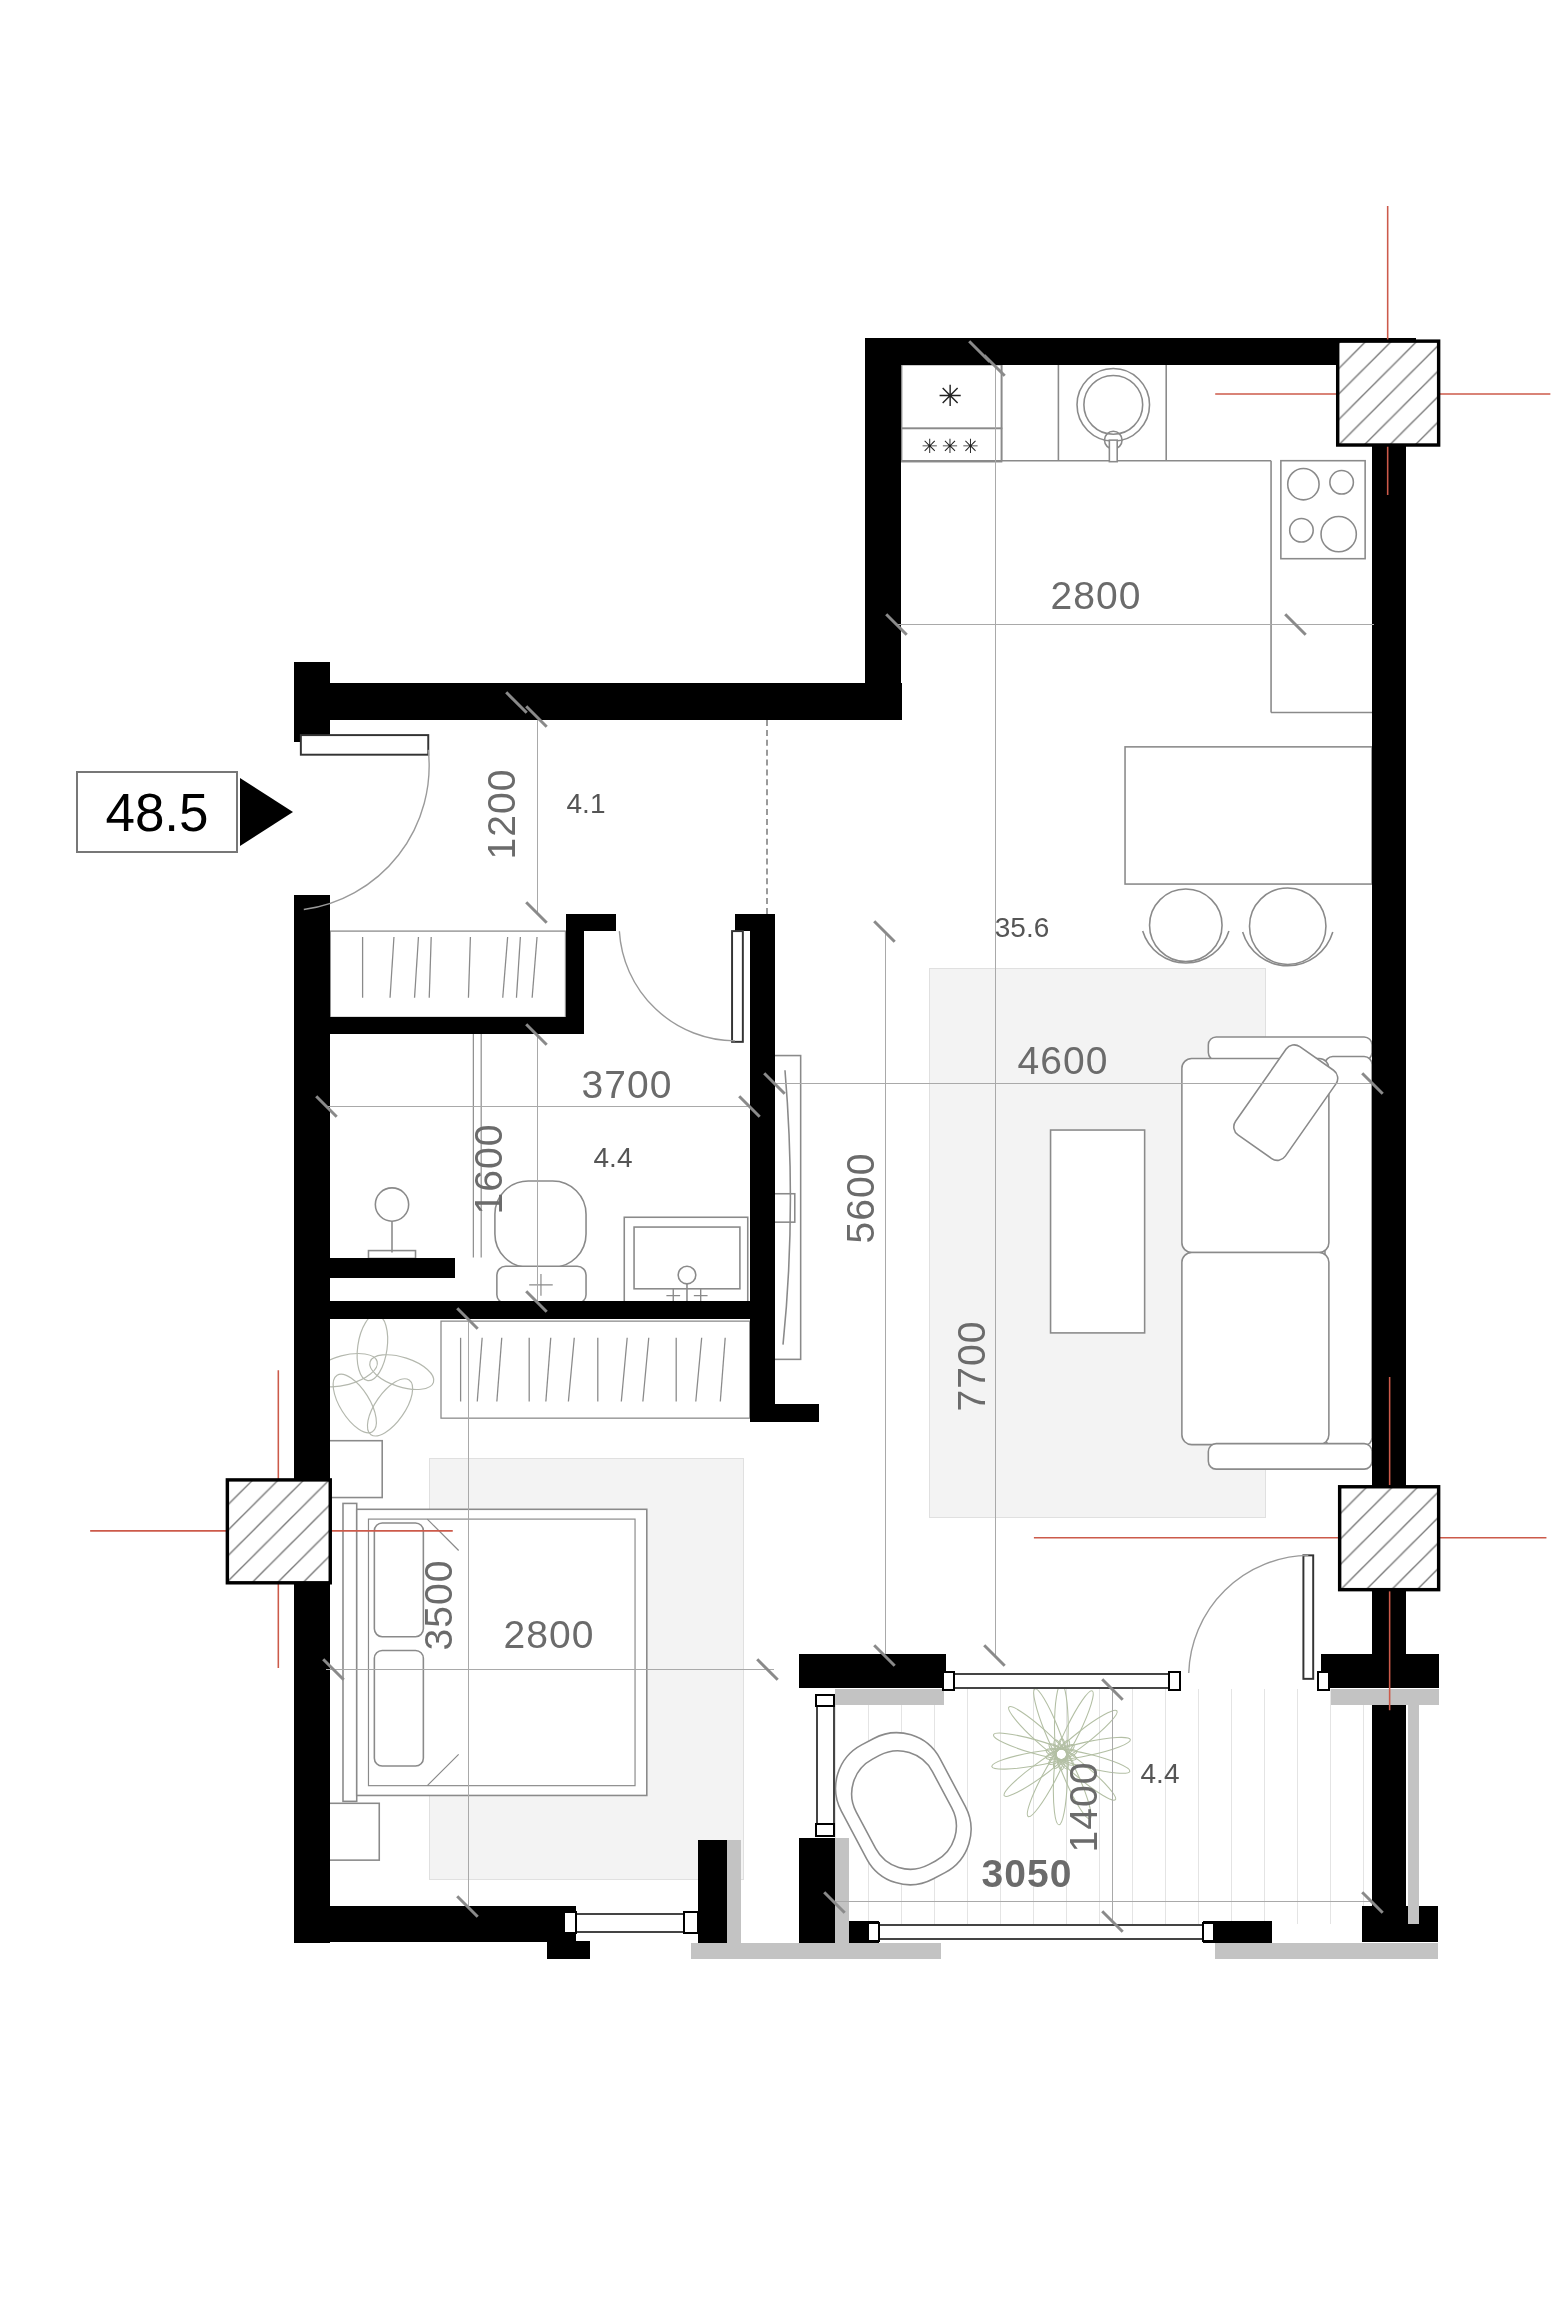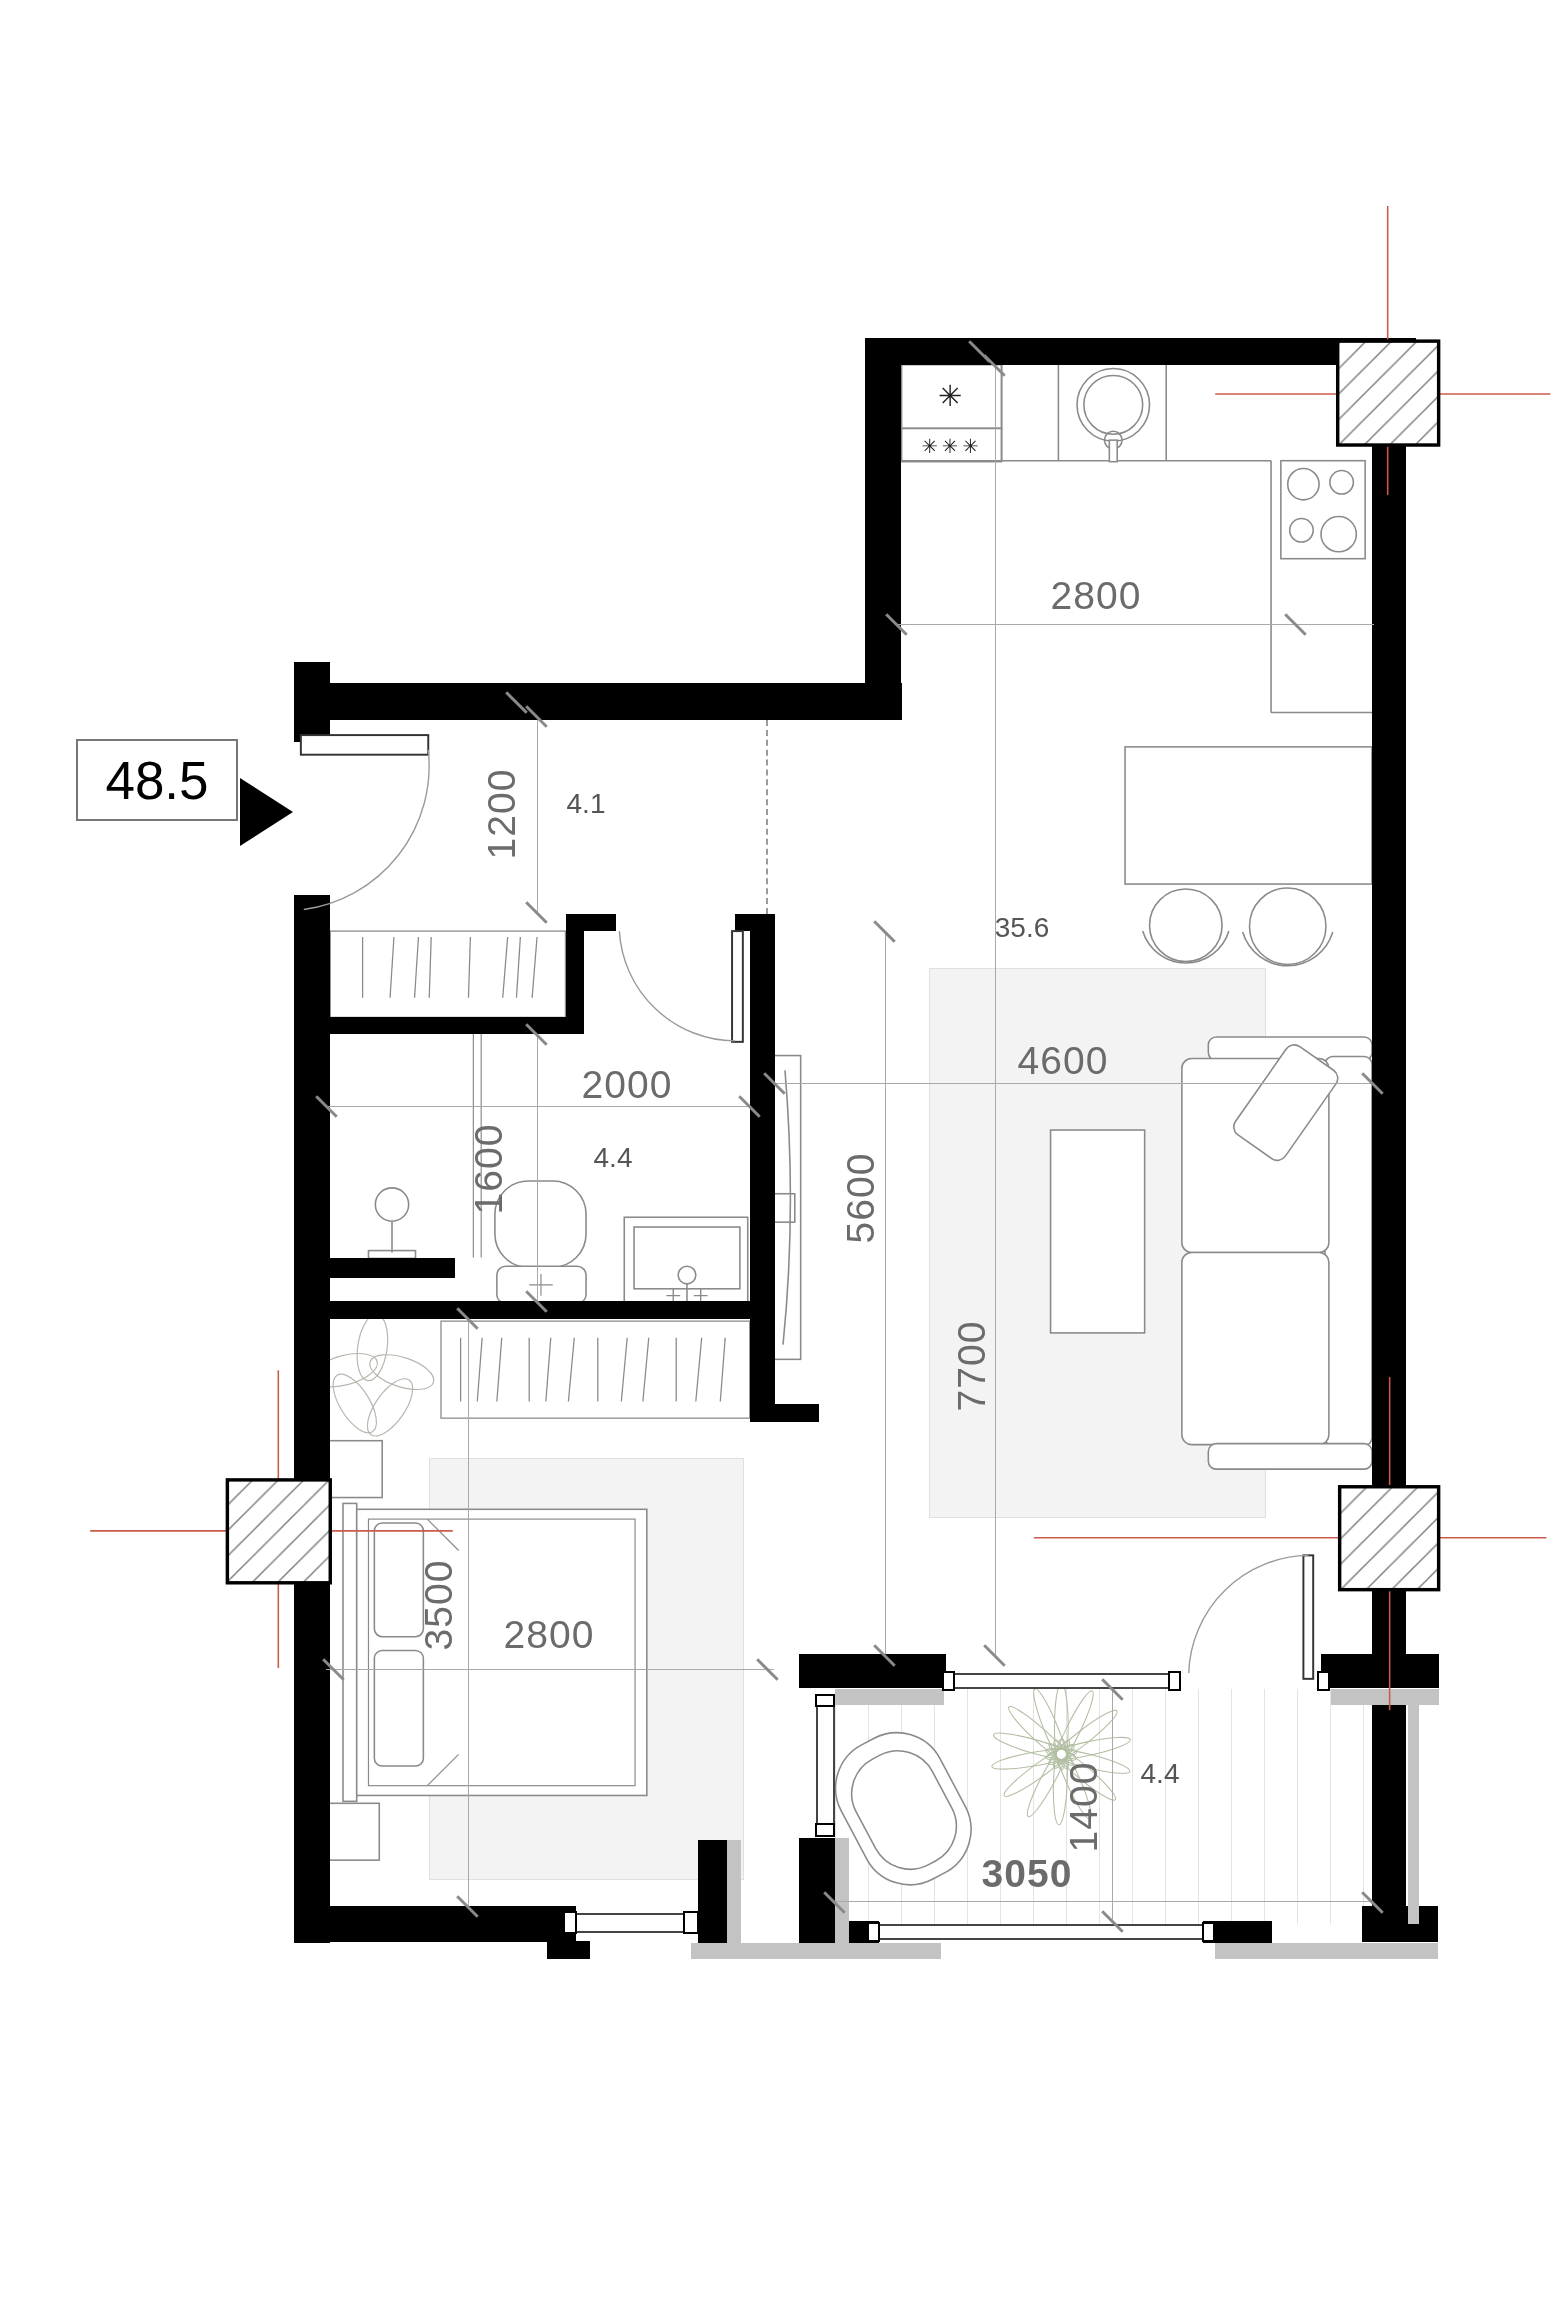--- a/index.html
+++ b/index.html
@@ -13,21 +13,21 @@
   .dimline-h{position:absolute;height:1px;background:#a9a9a9;}
   .dimline-v{position:absolute;width:1px;background:#a9a9a9;}
   .tick{position:absolute;width:29px;height:2.9px;background:#8a8a8a;transform:rotate(45deg);}
   .dash-v{position:absolute;width:0;border-left:2px dashed #9a9a9a;}
   .dimtext{position:absolute;color:#6b6b6b;font-size:39px;letter-spacing:1px;
            transform:translate(-50%,-50%);white-space:nowrap;}
   .dimtext.vert{transform:translate(-50%,-50%) rotate(-90deg);}
   .roomtext{position:absolute;color:#555;font-size:28px;transform:translate(-50%,-50%);}
   .rug{position:absolute;background:#f3f3f3;border:1px solid #e0e0e0;}
   .deck{position:absolute;background:repeating-linear-gradient(90deg,#e4e4e4 0 1px,#ffffff 1px 33px);}
-  #area-badge{position:absolute;left:76px;top:739px;width:162px;height:82px;background:#fff;
+  #area-badge{position:absolute;left:76px;top:771px;width:162px;height:82px;background:#fff;
       border:2px solid #777;box-sizing:border-box;display:flex;align-items:center;justify-content:center;
       font-size:53px;color:#000;}
   #area-arrow{position:absolute;left:240px;top:778px;width:0;height:0;
       border-top:34px solid transparent;border-bottom:34px solid transparent;border-left:53px solid #000;}
   .sym{position:absolute;color:#222;transform:translate(-50%,-50%);letter-spacing:3.9px;}
   svg{position:absolute;left:0;top:0;}
 </style>
 </head>
 <body>
 
@@ -304,21 +304,21 @@
 
   <div id="area-badge">48.5</div>
   <div id="area-arrow"></div>
 
   <div class="sym" style="left:952px;top:396px;font-size:29px;">✳</div>
   <div class="sym" style="left:952px;top:446px;font-size:19.6px;">✳✳✳</div>
 
   <div class="dimtext" style="left:1096px;top:596px;">2800</div>
   <div class="dimtext vert" style="left:502px;top:814px;">1200</div>
   <div class="roomtext" style="left:586px;top:804px;">4.1</div>
-  <div class="dimtext" style="left:627px;top:1085px;">2000</div>
+  <div class="dimtext" style="left:627px;top:1085px;">3700</div>
   <div class="roomtext" style="left:613px;top:1158px;">4.4</div>
   <div class="dimtext vert" style="left:489px;top:1169px;">1600</div>
   <div class="dimtext vert" style="left:861px;top:1198px;">5600</div>
   <div class="roomtext" style="left:1022px;top:928px;">35.6</div>
   <div class="dimtext" style="left:1063px;top:1061px;">4600</div>
   <div class="dimtext vert" style="left:972px;top:1366px;">7700</div>
   <div class="dimtext vert" style="left:439px;top:1605px;">3500</div>
   <div class="dimtext" style="left:549px;top:1635px;">2800</div>
   <div class="dimtext" style="left:1027px;top:1874px;font-weight:bold;">3050</div>
   <div class="dimtext vert" style="left:1084px;top:1807px;">1400</div>

